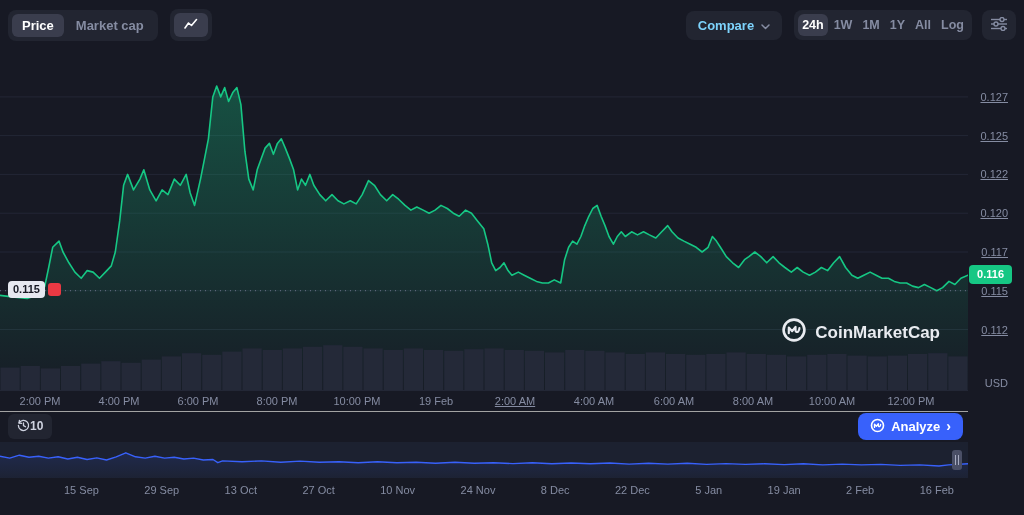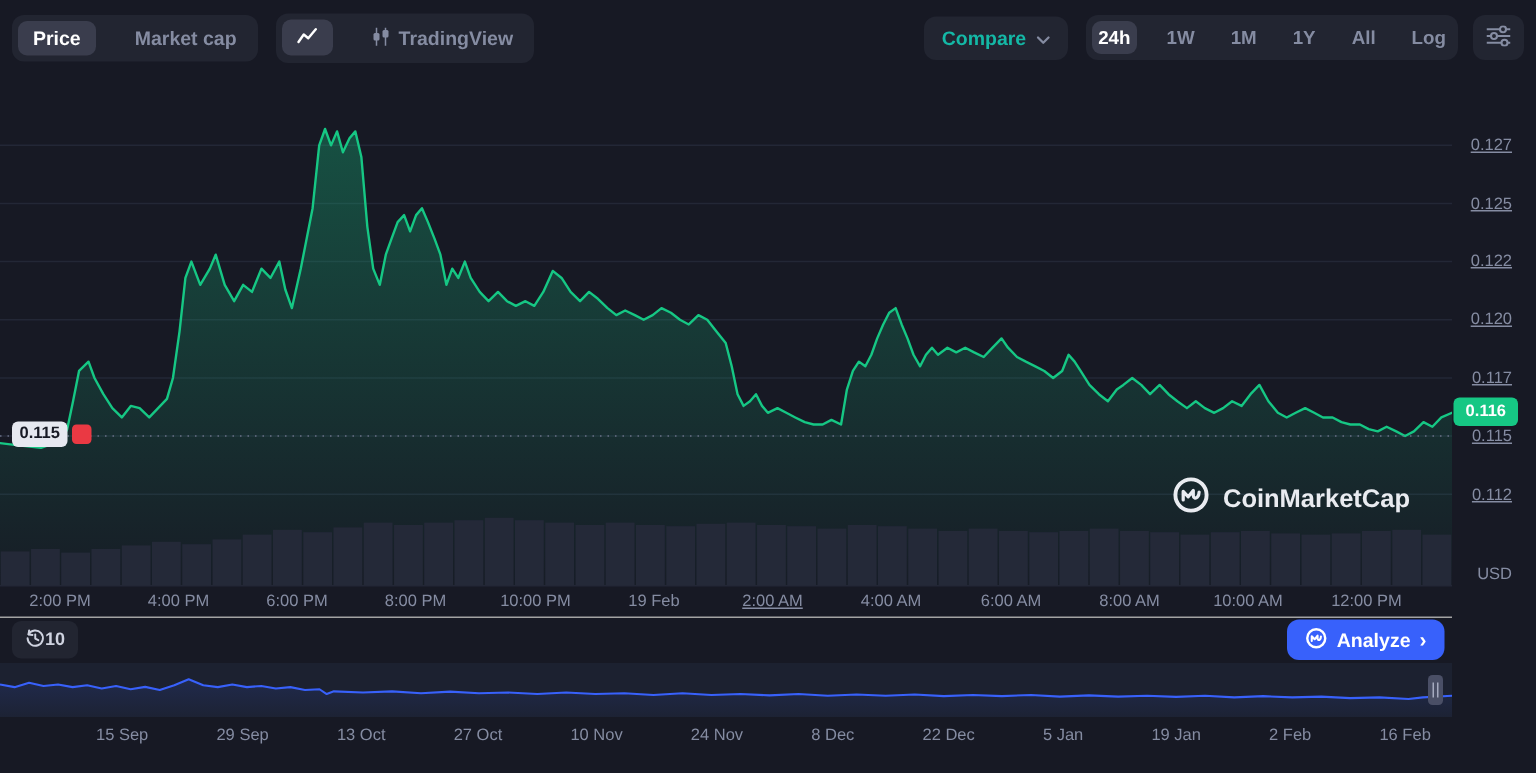--- a/index.html
+++ b/index.html
@@ -1,29 +1,29 @@
 <!DOCTYPE html>
 <html><head>
 <meta charset="utf-8">
 <style>
   html,body{margin:0;padding:0;background:#171924;}
   .app{position:relative;width:1024px;height:515px;background:#171924;overflow:hidden;
        font-family:"Liberation Sans",sans-serif;-webkit-font-smoothing:antialiased;}
 
   
   .toolbar{position:absolute;top:8px;left:8px;right:8px;height:34px;display:flex;align-items:center;}
-  .seg{display:flex;align-items:center;background:#222531;border-radius:8px;padding:4px;gap:16px;}
+  .seg{display:flex;align-items:center;background:#222531;border-radius:8px;padding:4px;gap:2px;}
   .seg .tbtn{border:none;background:transparent;color:#858ca2;font:600 13px "Liberation Sans",sans-serif;
        padding:5px 10px;border-radius:6px;cursor:pointer;display:flex;align-items:center;gap:6px;line-height:1;}
   .seg .tbtn.active{background:#3a3d4d;color:#ffffff;}
   .seg.ranges .tbtn{font-size:12.5px;padding:5px 4px;}
   .seg.ranges .tbtn.active{background:#3a3d4d;color:#fff;}
   .iconbtn{border:none;background:#222531;border-radius:8px;width:34px;height:30px;display:flex;
        align-items:center;justify-content:center;color:#858ca2;cursor:pointer;}
-  .compare{border:none;background:#222531;border-radius:8px;color:#14b8a6;font:600 13px "Liberation Sans",sans-serif;
+  .compare{border:none;background:#222531;border-radius:8px;color:#7dd3fc;font:600 13px "Liberation Sans",sans-serif;
        padding:8px 12px;display:flex;align-items:center;gap:7px;cursor:pointer;line-height:1;}
   .sp{flex:1;}
   .mr{margin-right:12px;}
 
   
   .chart-wrap{position:absolute;top:55px;left:0;width:1024px;height:335px;}
   #main-svg{position:absolute;left:0;top:0;cursor:crosshair;}
   .ylab{position:absolute;right:16px;color:#858ca2;font-size:11px;line-height:12px;text-decoration:underline;}
   .usd-label{position:absolute;right:16px;top:322px;color:#858ca2;font-size:11px;font-weight:400;}
   .open-flag{position:absolute;left:8px;display:flex;align-items:center;gap:3px;}
@@ -68,31 +68,20 @@
       <button class="tbtn">Market cap</button>
     </div>
 
     <div class="seg mr">
       <button class="tbtn active">
         <span>
           <svg width="14" height="12" viewBox="0 0 14 12" fill="none">
             <path d="M1 10 L4.5 5 L7.5 7.5 L12.5 1.5" stroke="#ffffff" stroke-width="1.6" stroke-linecap="round" stroke-linejoin="round"></path>
           </svg>
         </span>
-      </button>
-      <button class="tbtn">
-        <span>
-          <svg width="12" height="13" viewBox="0 0 12 13" fill="none">
-            <line x1="3" y1="0.5" x2="3" y2="12.5" stroke="#858ca2" stroke-width="1"></line>
-            <rect x="1" y="4" width="4" height="5" rx="1" fill="#858ca2"></rect>
-            <line x1="9" y1="0.5" x2="9" y2="12.5" stroke="#858ca2" stroke-width="1"></line>
-            <rect x="7" y="2" width="4" height="5" rx="1" fill="#858ca2"></rect>
-          </svg>
-        </span>
-        <span>TradingView</span>
       </button>
     </div>
 
     <div class="sp"></div>
 
     <button class="compare mr">
       <span>Compare</span>
       <span>
         <svg width="9" height="6" viewBox="0 0 9 6" fill="none">
           <path d="M1 1 L4.5 4.5 L8 1" stroke="#858ca2" stroke-width="1.5" stroke-linecap="round" stroke-linejoin="round"></path>

